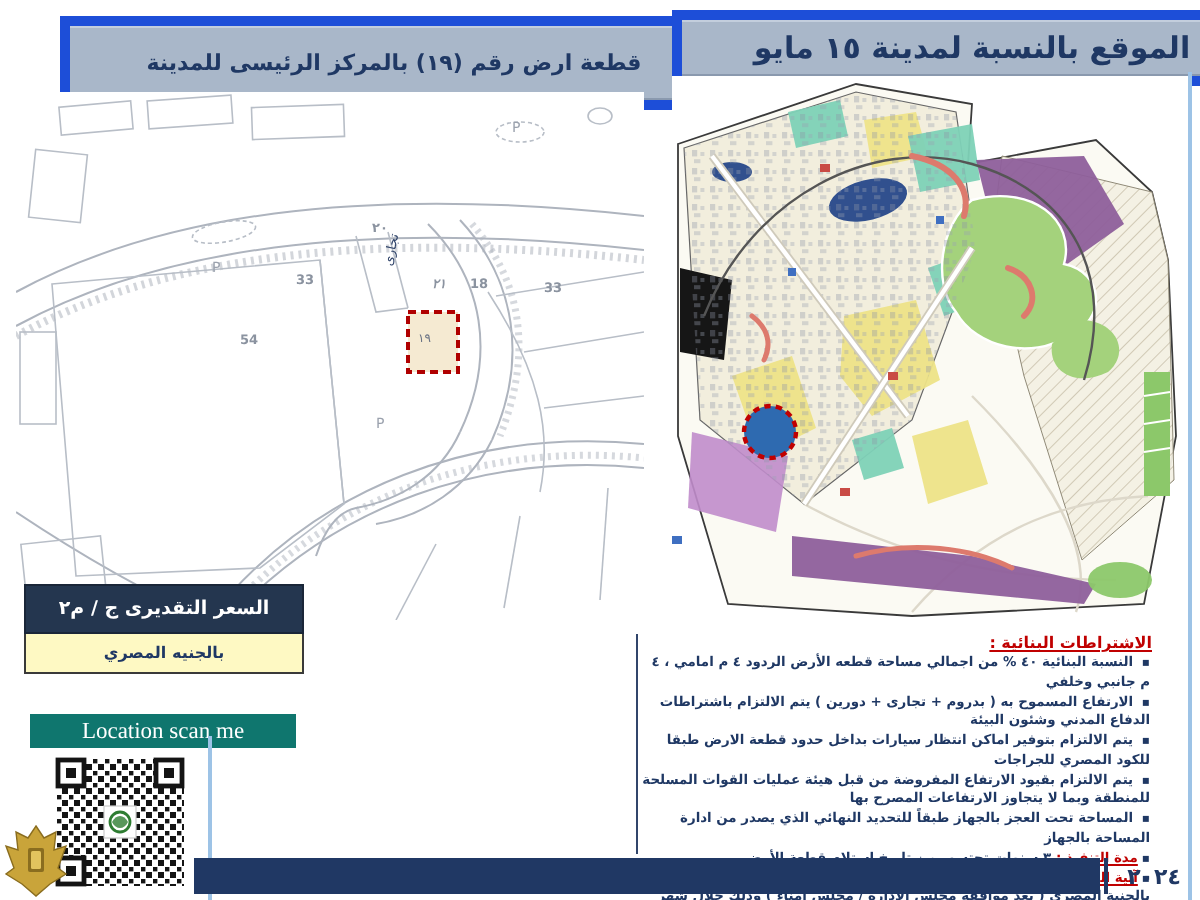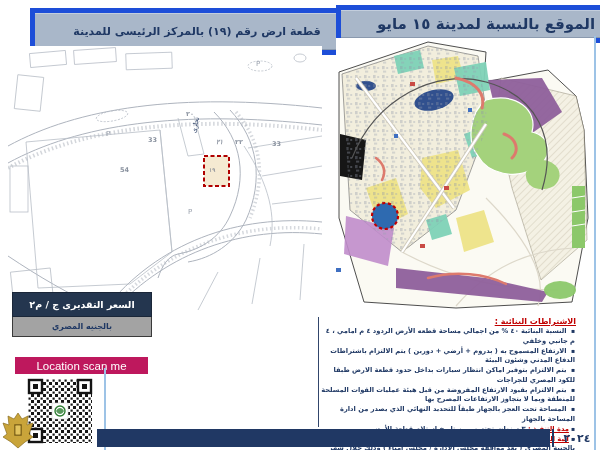--- a/index.html
+++ b/index.html
@@ -30,30 +30,30 @@
   }
   .plot-19{position:absolute;left:201px;top:120px;font-size:6px;color:#6b7485;}
   
   .price{left:12px;top:292px;width:140px;direction:rtl;text-align:center;}
   .price-header{
     background:#24364f;color:#ffffff;font-size:9.5px;font-weight:bold;
     height:23px;display:flex;align-items:center;justify-content:center;
     border:1px solid #1a2638;
   }
   .price-row{
-    background:#a3a3a3;color:#1f3864;font-weight:bold;
+    background:#fef9c3;color:#1f3864;font-weight:bold;
     border:1px solid #3a3a3a;border-top:none;
     display:flex;align-items:center;justify-content:center;
   }
   .price-currency{height:19px;font-size:8px;}
   .price-value{height:21px;font-size:10.5px;letter-spacing:2px;}
   
   .scanbar{
-    left:15px;top:357px;width:133px;height:17px;background:#be185d;color:#ffffff;
-    font-family:Liberation Sans, sans-serif;font-size:11.5px;
+    left:15px;top:357px;width:133px;height:17px;background:#0f766e;color:#ffffff;
+    font-family:Liberation Serif, serif;font-size:11.5px;
     display:flex;align-items:center;justify-content:center;
   }
   .qr-wrap{left:23px;top:374px;width:74px;height:74px;background:#ffffff;
     display:flex;align-items:center;justify-content:center;z-index:4;}
   
   .bottombar{left:28px;top:429px;width:522px;height:18px;background:#203864;z-index:2;}
   .year{
     left:552px;top:429px;width:46px;height:18px;display:flex;align-items:center;justify-content:center;
     color:#203864;font-weight:bold;font-size:11px;letter-spacing:2px;border-left:2px solid #203864;z-index:3;
   }
@@ -137,21 +137,21 @@
       <ellipse cx="252" cy="20" rx="12" ry="5" stroke-dasharray="2,1.5"></ellipse>
       <ellipse cx="292" cy="12" rx="6" ry="4"></ellipse>
     </g>
 
     <rect x="196" y="110" width="25" height="30" fill="#f5ead2" stroke="#b00000" stroke-width="2" stroke-dasharray="4,2.5"></rect>
   </svg>
   <span class="plan-num" style="left:112px;top:120px;">54</span>
   <span class="plan-num" style="left:140px;top:90px;">33</span>
   <span class="plan-num" style="left:178px;top:64px;">٢٠</span>
   <span class="plan-num" style="left:208px;top:92px;font-style:italic;">٢١</span>
-  <span class="plan-num" style="left:227px;top:92px;">٢٢</span>
+  <span class="plan-num" style="left:227px;top:92px;">18</span>
   <span class="plan-num" style="left:264px;top:94px;">33</span>
   <span class="plan-p" style="left:98px;top:84px;">P</span>
   <span class="plan-p" style="left:248px;top:14px;">P</span>
   <span class="plan-p" style="left:180px;top:162px;">P</span>
   <span class="plot-label-vert">تجارى</span>
   <span class="plot-19">١٩</span>
 </div>
 
 <div class="abs price">
   <div class="price-header">السعر التقديرى ج / م٢</div>
@@ -276,21 +276,21 @@
     </g>
 
     <circle cx="49" cy="178" r="13" fill="#2e6ab0" stroke="#c00000" stroke-width="2.2" stroke-dasharray="3.2,2.6"></circle>
   </svg>
 </div>
 
 <div class="abs conds">
   <div class="conds-title">الاشتراطات البنائية :</div>
   <ul>
     <li><span class="bullet">▪</span><span class="lead"></span> <span>النسبة البنائية ٤٠ % من اجمالي مساحة قطعه الأرض الردود ٤ م امامي ، ٤ م جانبي وخلفي</span></li>
-    <li><span class="bullet">▪</span><span class="lead"></span> <span>الارتفاع المسموح به ( بدروم + أرضي + دورين ) يتم الالتزام باشتراطات الدفاع المدني وشئون البيئة</span></li>
+    <li><span class="bullet">▪</span><span class="lead"></span> <span>الارتفاع المسموح به ( بدروم + تجارى + دورين ) يتم الالتزام باشتراطات الدفاع المدني وشئون البيئة</span></li>
     <li><span class="bullet">▪</span><span class="lead"></span> <span>يتم الالتزام بتوفير اماكن انتظار سيارات بداخل حدود قطعة الارض طبقا للكود المصري للجراجات</span></li>
     <li><span class="bullet">▪</span><span class="lead"></span> <span>يتم الالتزام بقيود الارتفاع المفروضة من قبل هيئة عمليات القوات المسلحة للمنطقة وبما لا يتجاوز الارتفاعات المصرح بها</span></li>
     <li><span class="bullet">▪</span><span class="lead"></span> <span>المساحة تحت العجز بالجهاز طبقاً للتحديد النهائي الذي يصدر من ادارة المساحة بالجهاز</span></li>
     <li><span class="bullet">▪</span><span class="lead">مدة التنفيذ :</span> <span>٣ سنوات تحتسب من تاريخ استلام قطعة الأرض</span></li>
     <li><span class="bullet">▪</span><span class="lead">آلية السداد :</span> <span>يتم استكمال سداد الدفعة المقدمة بواقع ٢٥ % من قيمة الارض بالجنية المصري ( بعد موافقة مجلس الادارة / مجلس امناء ) وذلك خلال شهر من تاريخ اخطار الشركة بموافقة مجلس الادارة ويتم سداد باقي المستحقات علي أقساط نصف سنوية يستحق الأول منها بعد ٦ أشهر من التاريخ المحدد لسداد الدفعة المقدمة علي ان يتم تحميل كافة الأقساط بفائدة من تاريخ الاخطار بموافقة مجلس الادارة وحتى تاريخ السداد بالاضافة الي ٢ % وفقا لتعليمات وزارة المالية و٠.٥ % مصاريف ادارية</span></li>
   </ul>
 </div>
 
 <div class="abs vline-a"></div>
 <div class="abs vline-b"></div>

